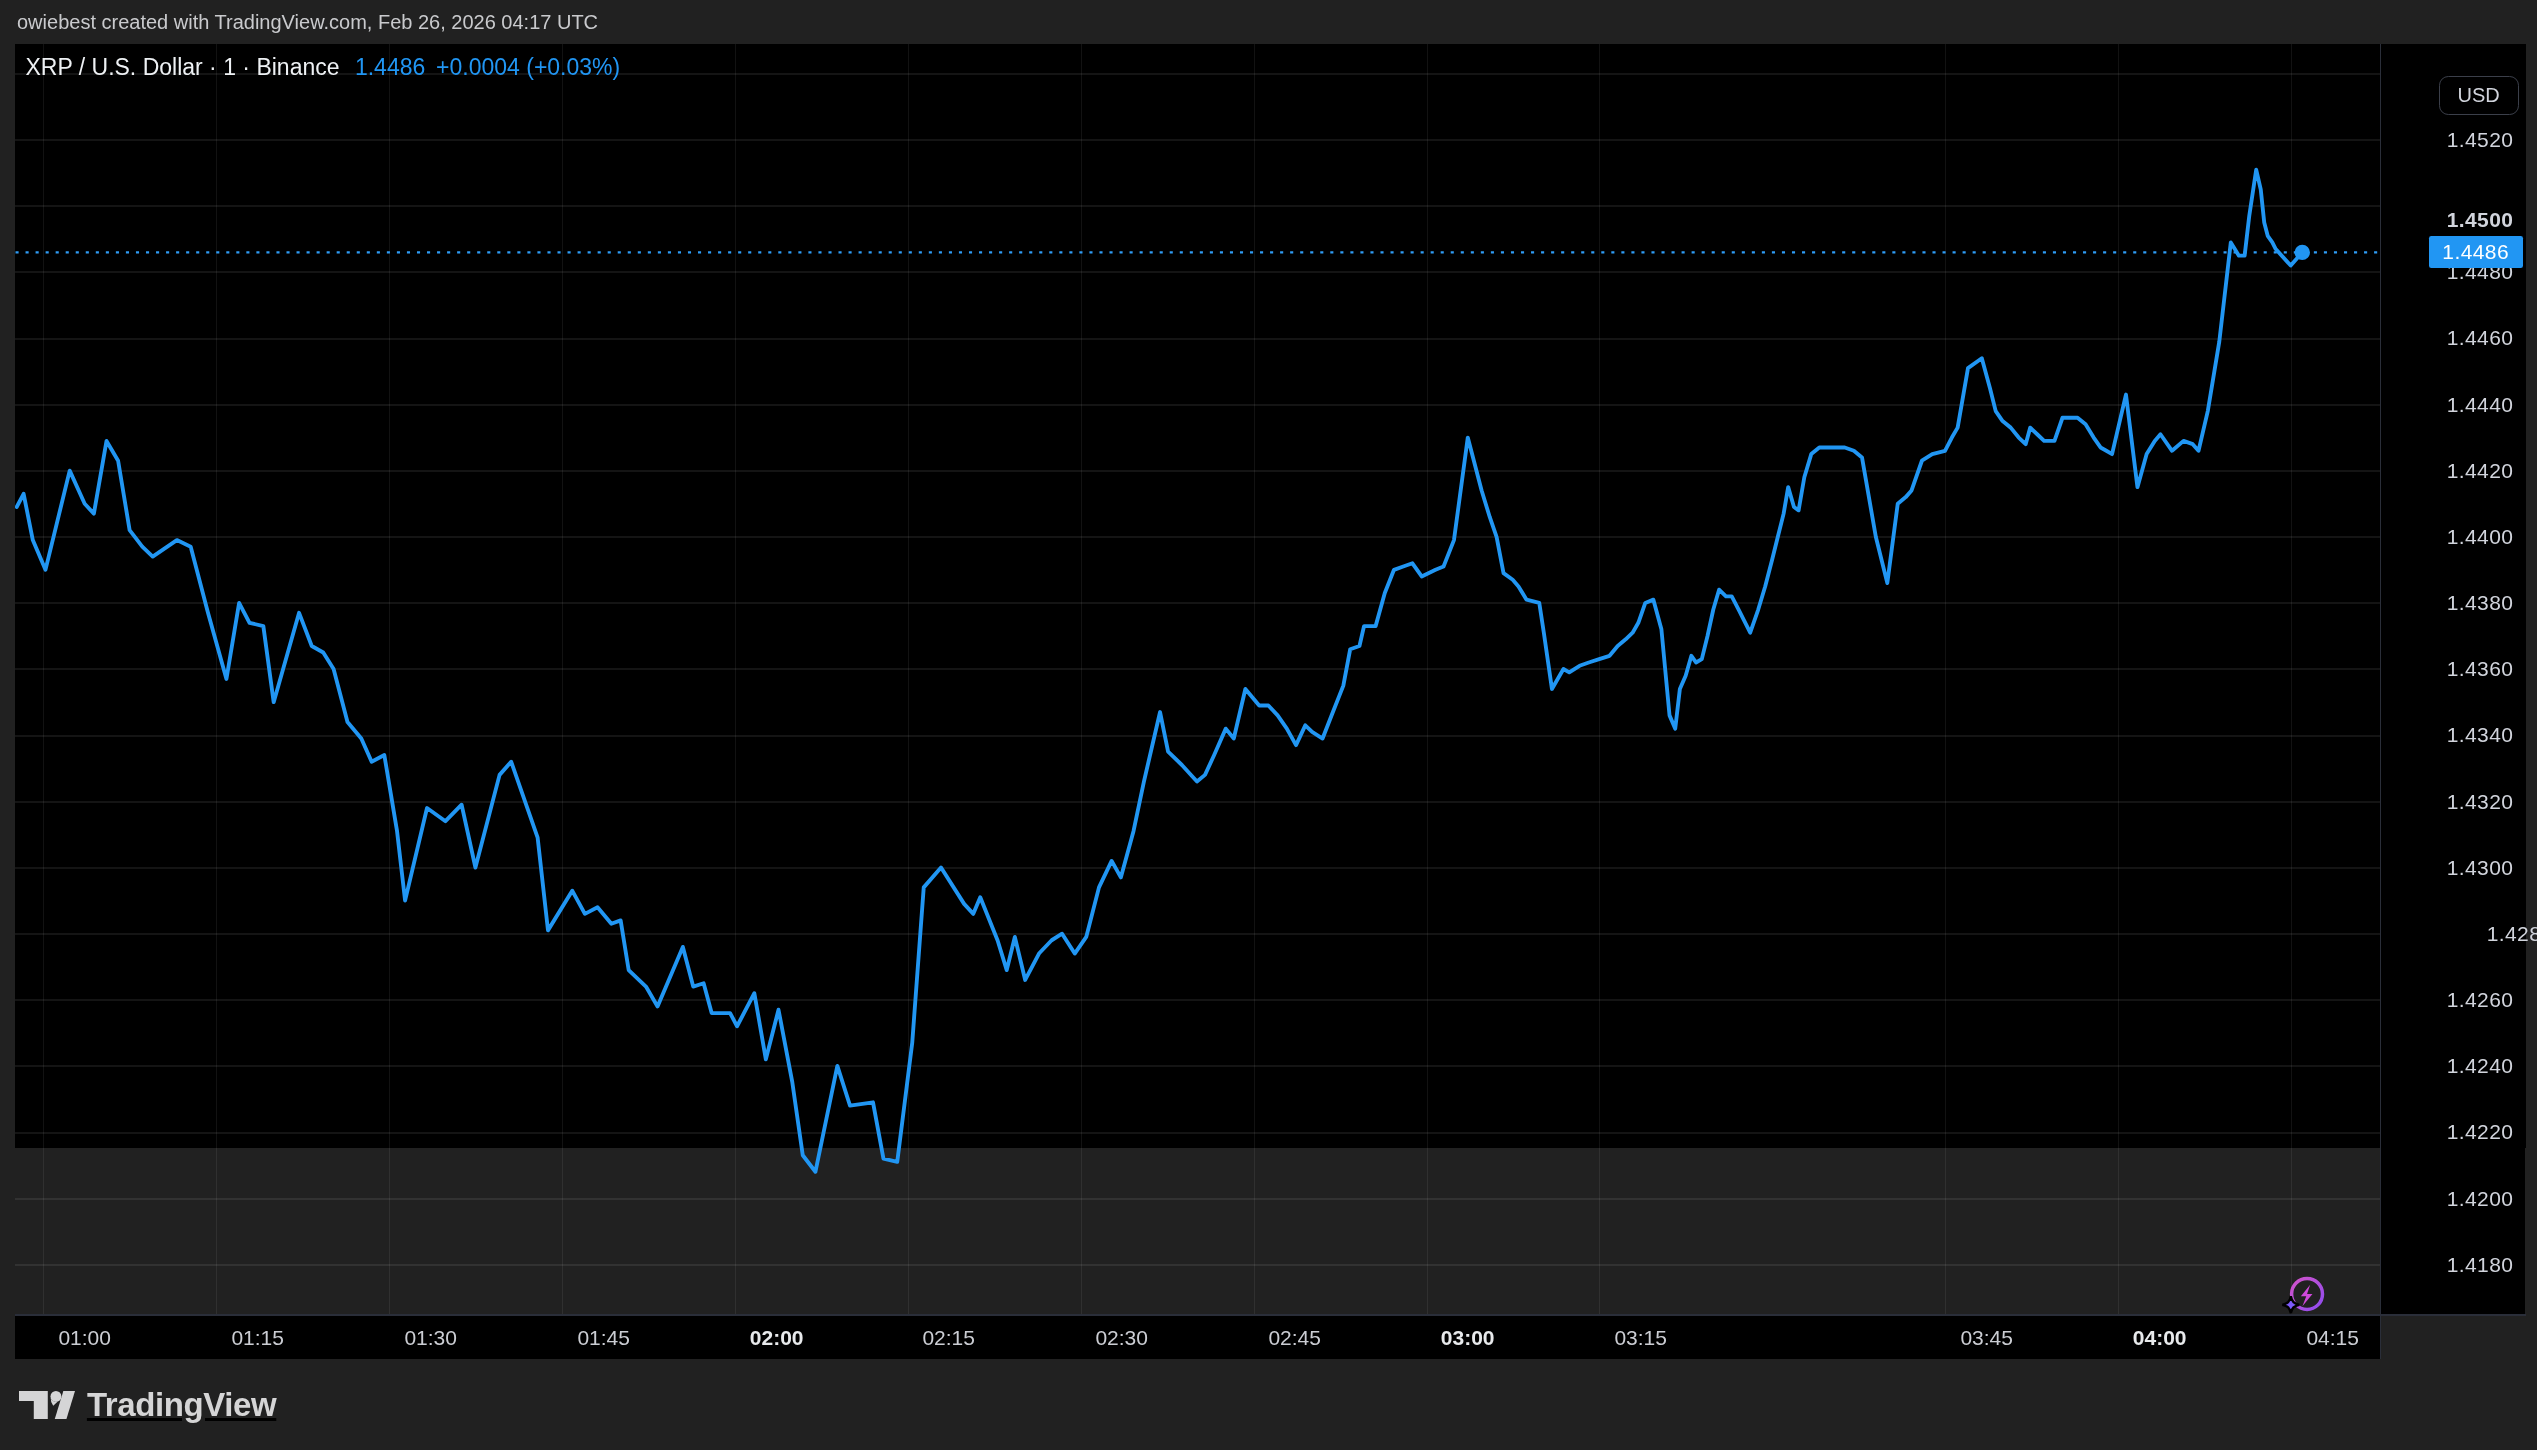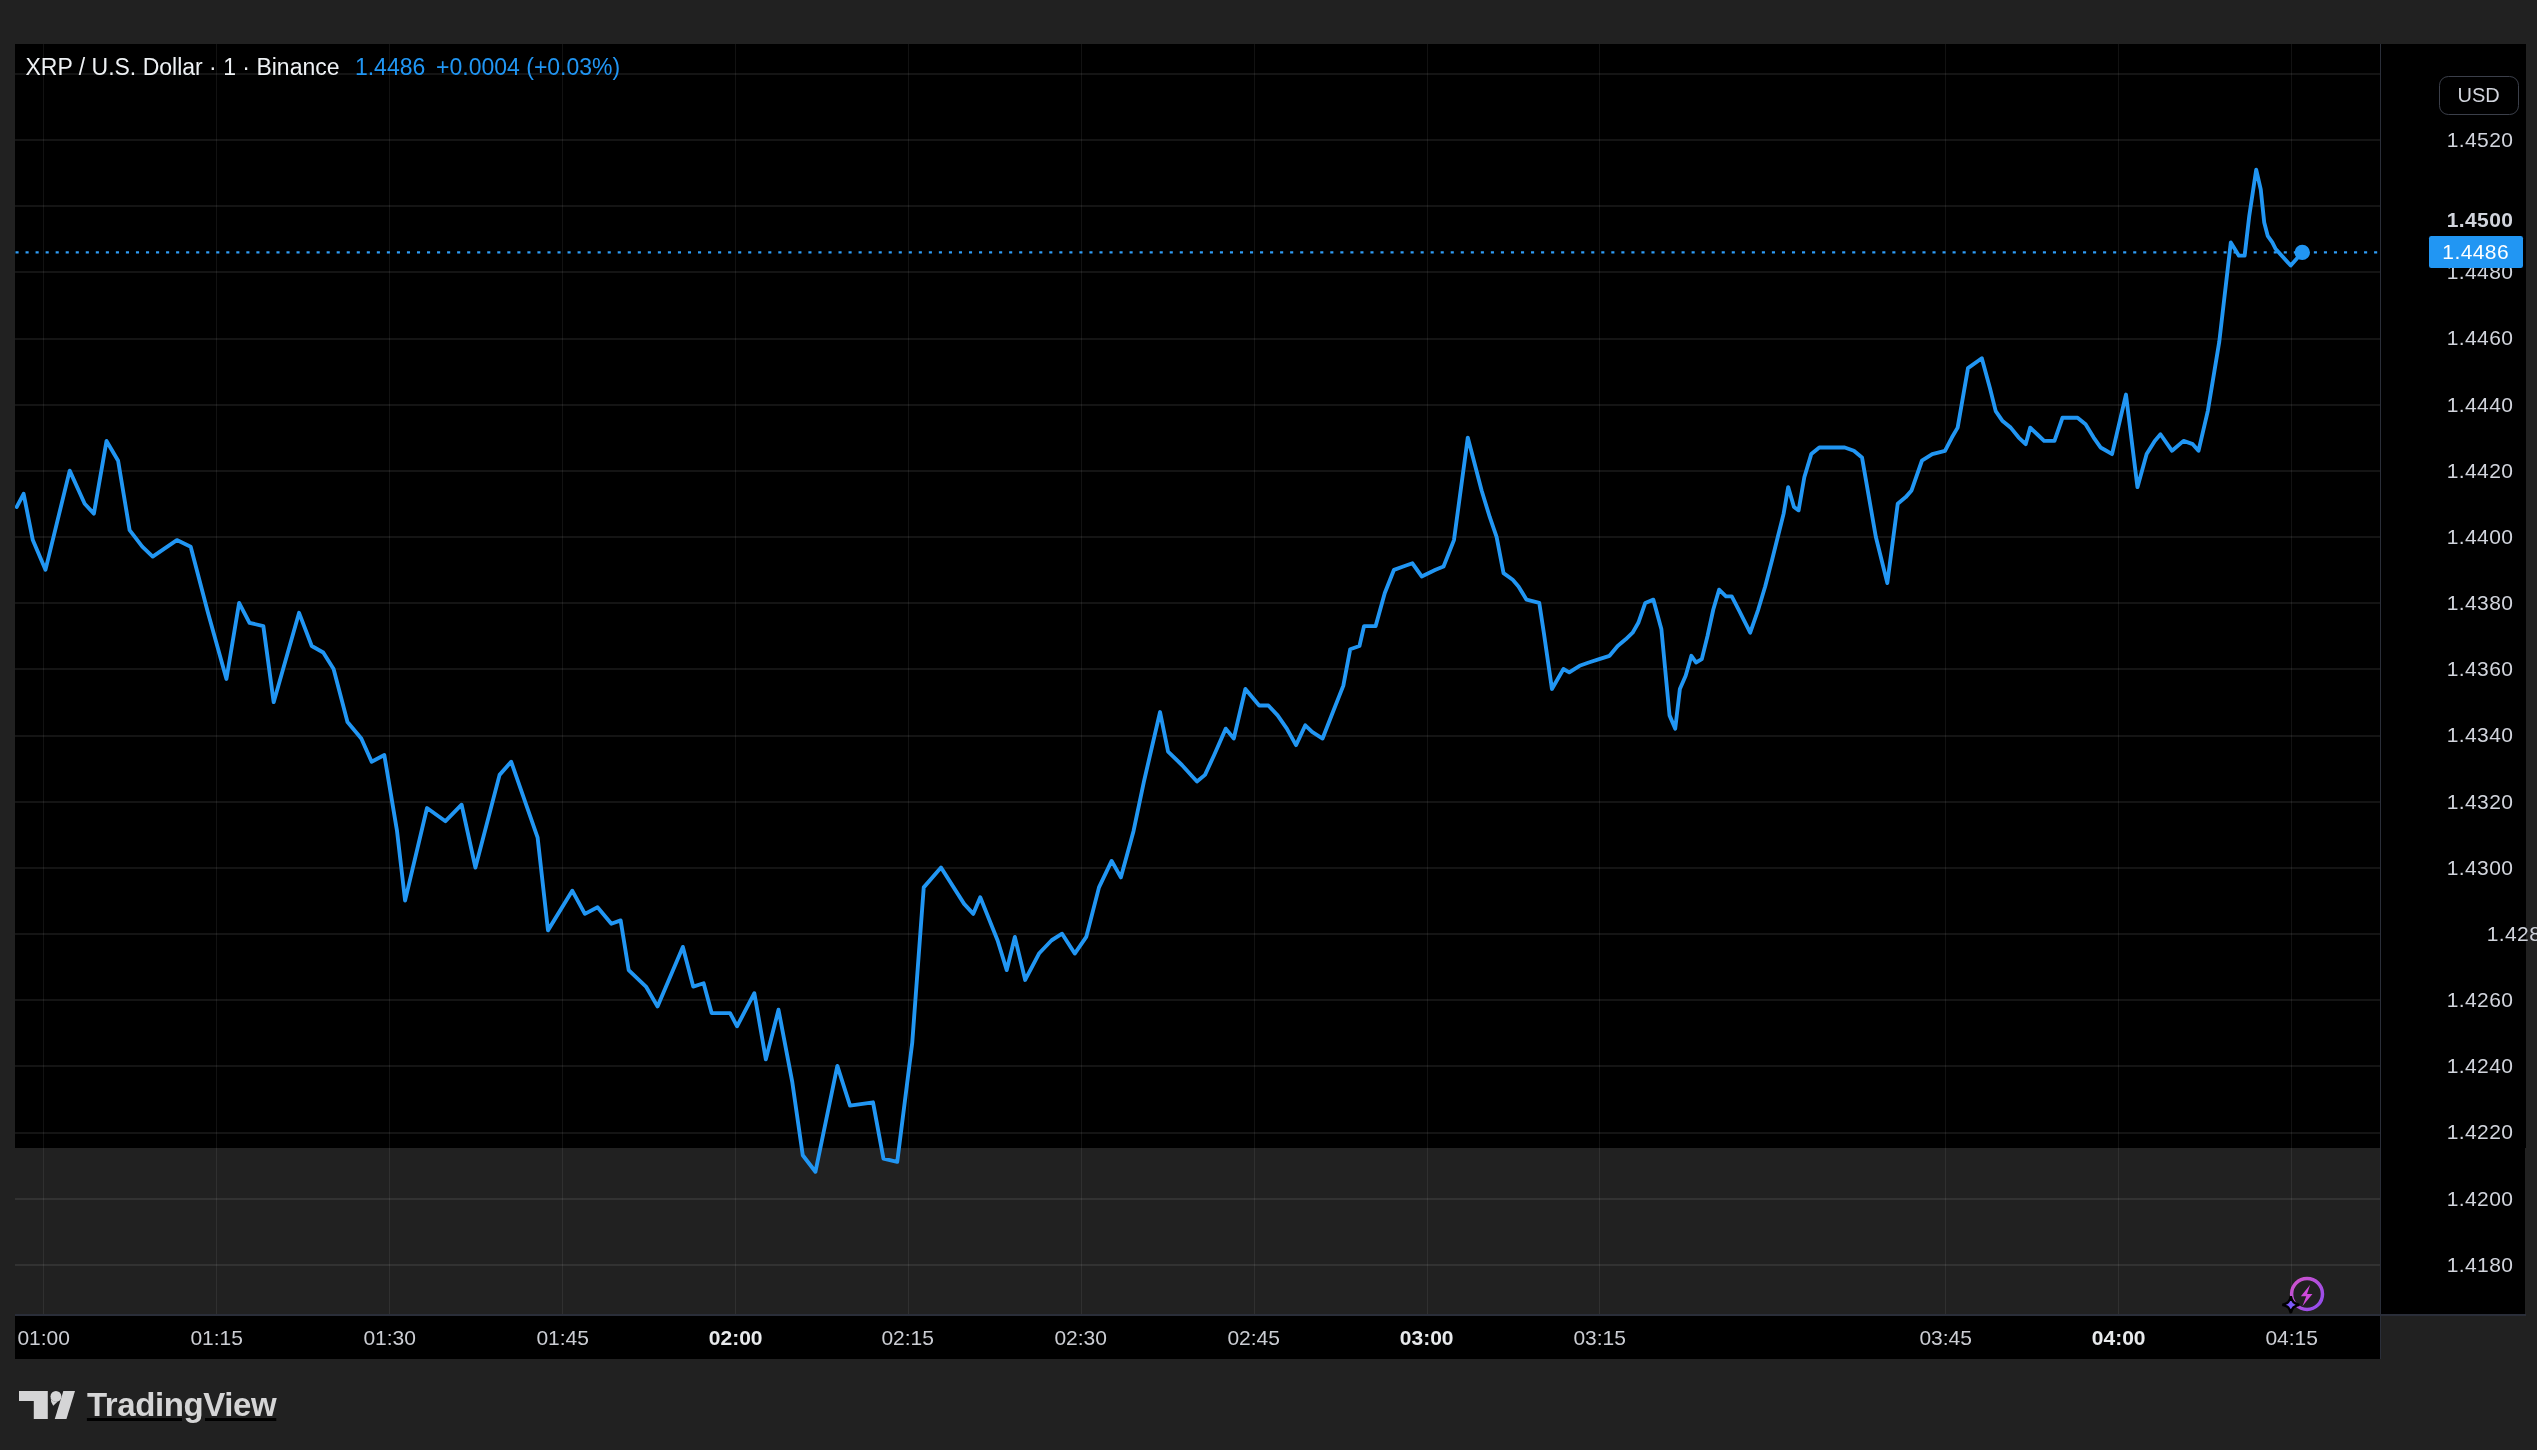--- a/index.html
+++ b/index.html
@@ -34,36 +34,39 @@
     letter-spacing:0.4px;white-space:nowrap;}
   #usd-button{position:absolute;left:58px;top:3.9px;width:80px;height:39px;border:1.5px solid #3b3f4a;
     border-radius:9.3px;box-sizing:border-box;color:#d1d4dc;font-size:20px;font-weight:500;
     display:flex;align-items:center;justify-content:center;cursor:pointer;margin-top:28px;}
   #last-price-label{position:absolute;left:48px;width:94px;height:32px;background:#2196f3;
     border-radius:2.3px;color:#fff;font-size:21px;display:flex;align-items:center;
     justify-content:center;letter-spacing:0.4px;}
 
   
   #time-axis{position:absolute;left:0;top:1272px;width:2365px;height:43px;background:#000;overflow:hidden;}
-  .time-tick{position:absolute;top:50%;transform:translate(-50%,-50%);font-size:21px;color:#cbcdd3;white-space:nowrap;}
+  .time-tick{position:absolute;top:50%;transform:translate(-50%,-50%);font-size:21px;color:#cbcdd3;white-space:nowrap;margin-left:41px;}
   .time-tick.bold{font-weight:700;color:#e8eaec;}
 
   
   #bottom-bar{position:absolute;left:0;top:1359px;width:2538px;height:91px;background:#212121;}
   #brand{position:absolute;left:18.5px;top:50%;transform:translateY(-50%);display:flex;align-items:center;cursor:pointer;text-decoration:underline;}
   #logo-glyph{display:block;}
   #wordmark{margin-left:12.4px;font-size:33px;font-weight:700;color:#d5d5d6;letter-spacing:-0.4px;}
 
   #boost-icon{position:absolute;cursor:pointer;}
 </style>
 </head>
 <body>
 
 <div id="page">
 
+  <div id="top-strip">
+    <div id="attribution">owiebest created with TradingView.com, Feb 26, 2026 04:17 UTC</div>
+  </div>
 
   <div id="widget">
 
     <div id="pane">
       <div id="gridlines">
           <div class="grid-h" style="top: 29px;"></div>
           <div class="grid-h" style="top: 95px;"></div>
           <div class="grid-h" style="top: 161px;"></div>
           <div class="grid-h" style="top: 227px;"></div>
           <div class="grid-h" style="top: 294px;"></div>

